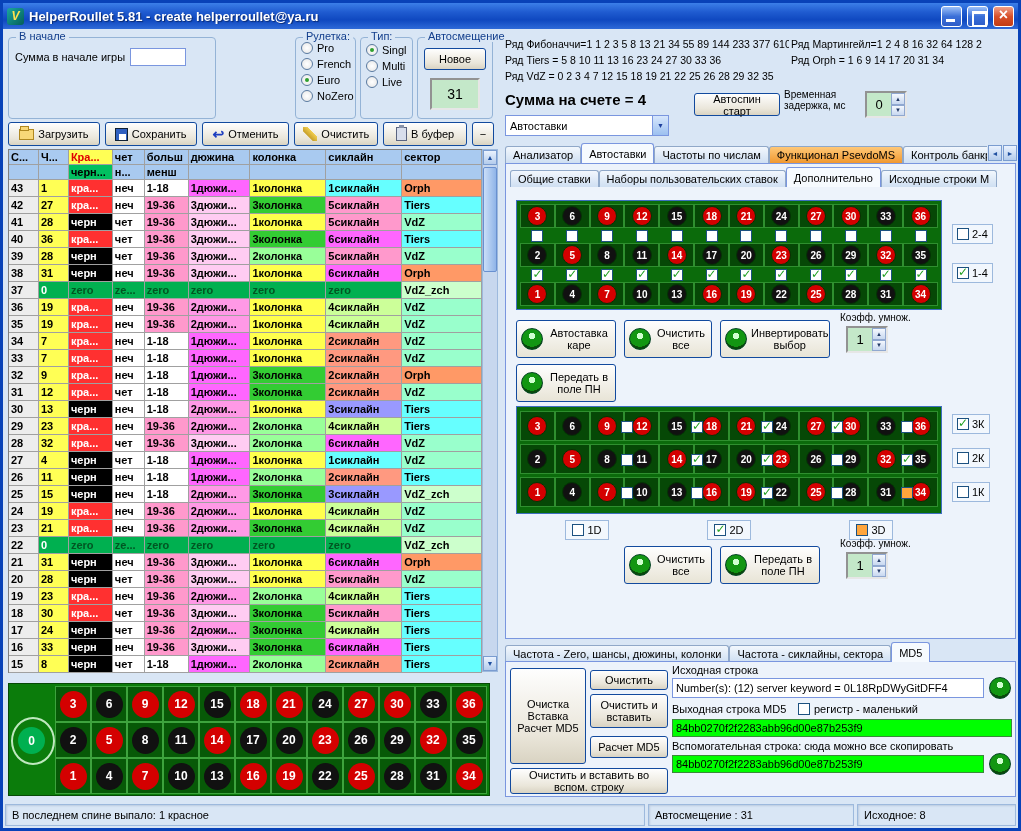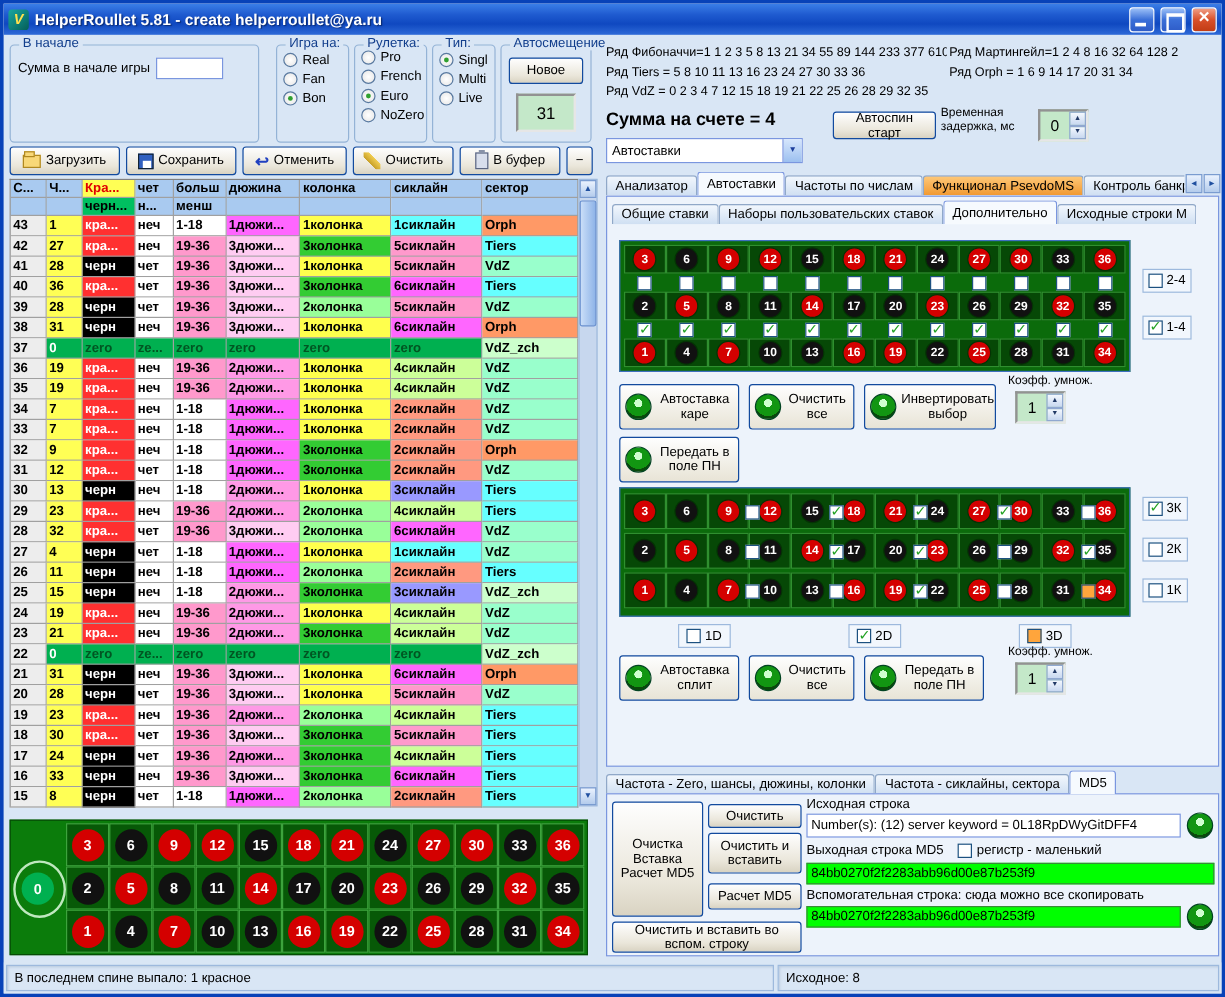--- a/index.html
+++ b/index.html
@@ -129,37 +129,20 @@
   </div>
 
   <div class="gb" style="left:5px;top:34px;width:208px;height:82px;">
     <span class="gb-title">В начале</span>
     <div style="display:flex;align-items:center;gap:5px;margin:10px 6px 0;">
       <span style="font-size:11px;">Сумма в начале игры</span>
       <input class="tinput" style="width: 56px; height: 18px;" value="">
     </div>
   </div>
 
-  <div class="gb" style="left:227px;top:34px;width:61px;height:82px;">
-    <span class="gb-title">Игра на:</span>
-    <div id="game-opts" style="margin-top:6px;">
-        <div class="radio-row">
-          <span class="rad"></span>
-          <span>Real</span>
-        </div>
-        <div class="radio-row">
-          <span class="rad"></span>
-          <span>Fan</span>
-        </div>
-        <div class="radio-row">
-          <span class="rad sel"></span>
-          <span>Bon</span>
-        </div>
-      </div>
-  </div>
 
   <div class="gb" style="left:292px;top:34px;width:61px;height:82px;">
     <span class="gb-title">Рулетка:</span>
     <div id="roul-opts" style="margin-top:0;">
         <div class="radio-row">
           <span class="rad"></span>
           <span>Pro</span>
         </div>
         <div class="radio-row">
           <span class="rad"></span>
@@ -1102,24 +1085,20 @@
         <div class="dim-check">
           <span class="cb checked"></span>
           <span>2D</span>
         </div>
         <div class="dim-check">
           <span class="cb mixed"></span>
           <span>3D</span>
         </div>
       </div>
 
-    <button class="gbtn" style="left:10px;top:382px;width:100px;height:38px;">
-      <span class="wheel"></span>
-        <span class="lbl">Автоставка сплит</span>
-      </button>
     <button class="gbtn" style="left:118px;top:382px;width:88px;height:38px;">
       <span class="wheel"></span>
         <span class="lbl">Очистить все</span>
       </button>
     <button class="gbtn" style="left:214px;top:382px;width:100px;height:38px;">
       <span class="wheel"></span>
         <span class="lbl">Передать в поле ПН</span>
       </button>
     <span class="koeff-label" style="left:334px;top:374px;">Коэфф. умнож.</span>
     <div class="spin" style="left:340px;top:388px;width:42px;height:27px;">
@@ -1175,16 +1154,17 @@
 
     <span class="mlabel" style="left:166px;top:78px;">Вспомогательная строка: сюда можно все скопировать</span>
     <div class="greenfield" style="left:166px;top:93px;width:312px;height:18px;">84bb0270f2f2283abb96d00e87b253f9</div>
     <span class="wheelbtn" style="left:483px;top:91px;"></span>
 
     <button class="xpbtn" style="position:absolute;left:4px;top:106px;width:158px;height:26px;">Очистить и вставить во вспом. строку</button>
   </div>
 
   <div class="statusbar">
     <div class="spanel" style="width:640px;">В последнем спине выпало: 1 красное</div>
+    <div class="spanel" style="width:206px;">Автосмещение : 31</div>
     <div class="spanel" style="flex:1;">Исходное: 8</div>
   </div>
 
 </div>
 
 </body></html>

